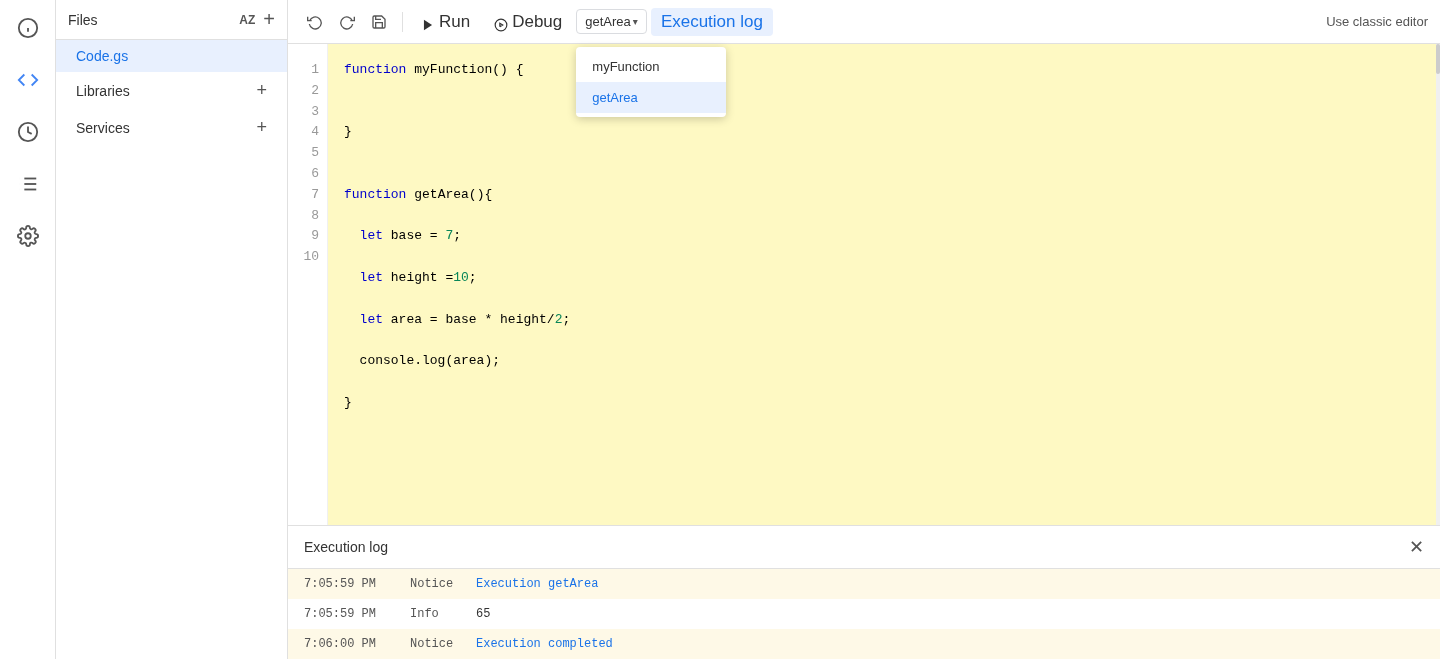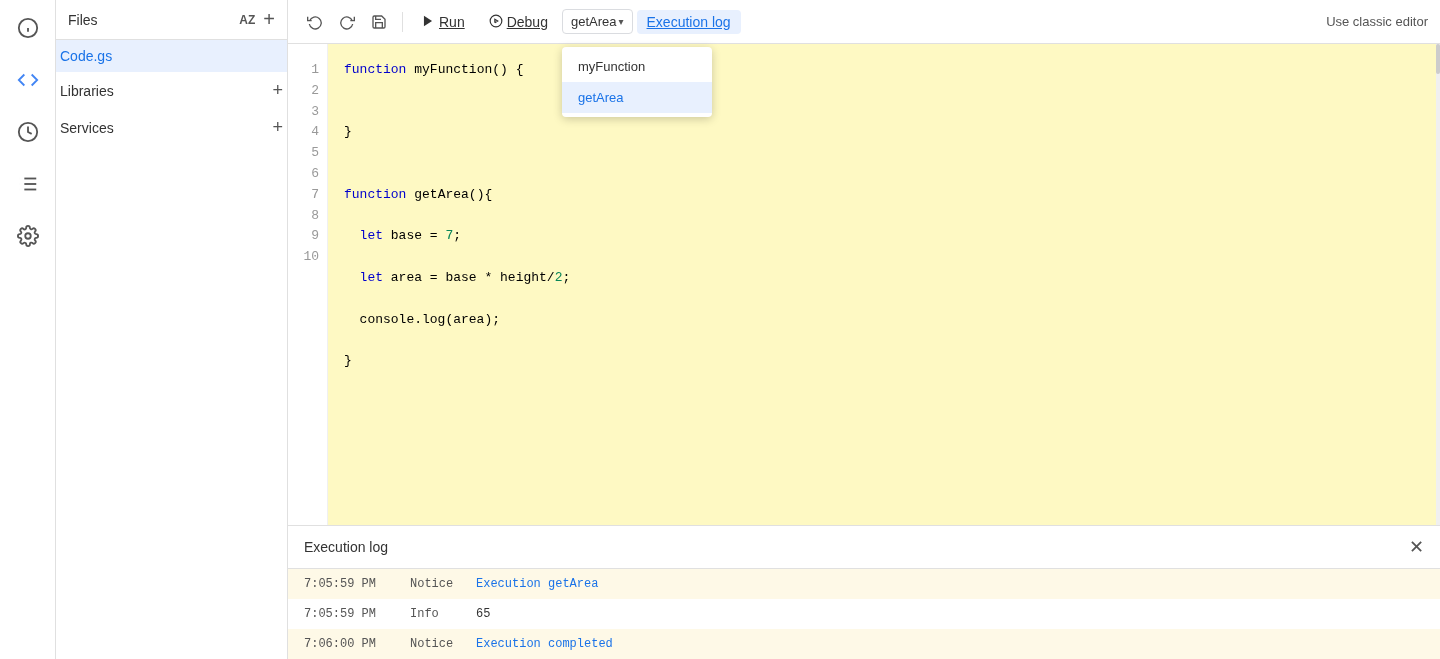--- a/index.html
+++ b/index.html
@@ -67,21 +67,21 @@
       color: #555;
       font-size: 16px;
       display: flex;
       align-items: center;
     }
 
     .sidebar-item {
       display: flex;
       align-items: center;
       justify-content: space-between;
-      padding: 8px 4px;
+      padding: 8px 20px;
       cursor: pointer;
       font-size: 14px;
       color: #333;
     }
     .sidebar-item.active {
       background: #e8f0fe;
       color: #1a73e8;
     }
     .sidebar-item-label { font-size: 14px; }
     .sidebar-item-plus {
@@ -105,30 +105,29 @@
       align-items: center;
       padding: 0 12px;
       height: 44px;
       border-bottom: 1px solid #e0e0e0;
       gap: 4px;
       flex-shrink: 0;
       position: relative;
     }
     .toolbar-btn {
       display: flex;
-      align-items: flex-start;
+      align-items: flex-end;
       gap: 4px;
       padding: 4px 10px;
       border: none;
       background: transparent;
       cursor: pointer;
-      font-size: 14px;
+      font-size: 17px;
       color: #333;
       border-radius: 4px;
-      text-decoration: underline;
     }
     .toolbar-btn.primary {
       background: #e8f0fe;
       color: #1a73e8;
     }
     .toolbar-divider {
       width: 1px;
       height: 20px;
       background: #e0e0e0;
       margin: 0 4px;
@@ -424,20 +423,21 @@
       <div>8</div>
       <div>9</div>
       <div>10</div>
     </div>
     <div class="code-content"><span class="code-line"><span class="kw">function</span> <span class="fn-name">myFunction</span>() {</span>
 <span class="code-line"></span>
 <span class="code-line">}</span>
 <span class="code-line"></span>
 <span class="code-line"><span class="kw">function</span> <span class="fn-name">getArea</span>(){</span>
 <span class="code-line">  <span class="var-kw">let</span> base = <span class="num">7</span>;</span>
+<span class="code-line">  <span class="var-kw">let</span> height =<span class="num">10</span>;</span>
 <span class="code-line">  <span class="var-kw">let</span> area = base * height/<span class="num">2</span>;</span>
 <span class="code-line">  console.log(area);</span>
 <span class="code-line">}</span></div>
     <div class="scrollbar-track">
       <div class="scrollbar-thumb"></div>
     </div>
   </div>
 
   <div class="exec-log">
     <div class="exec-log-header">

